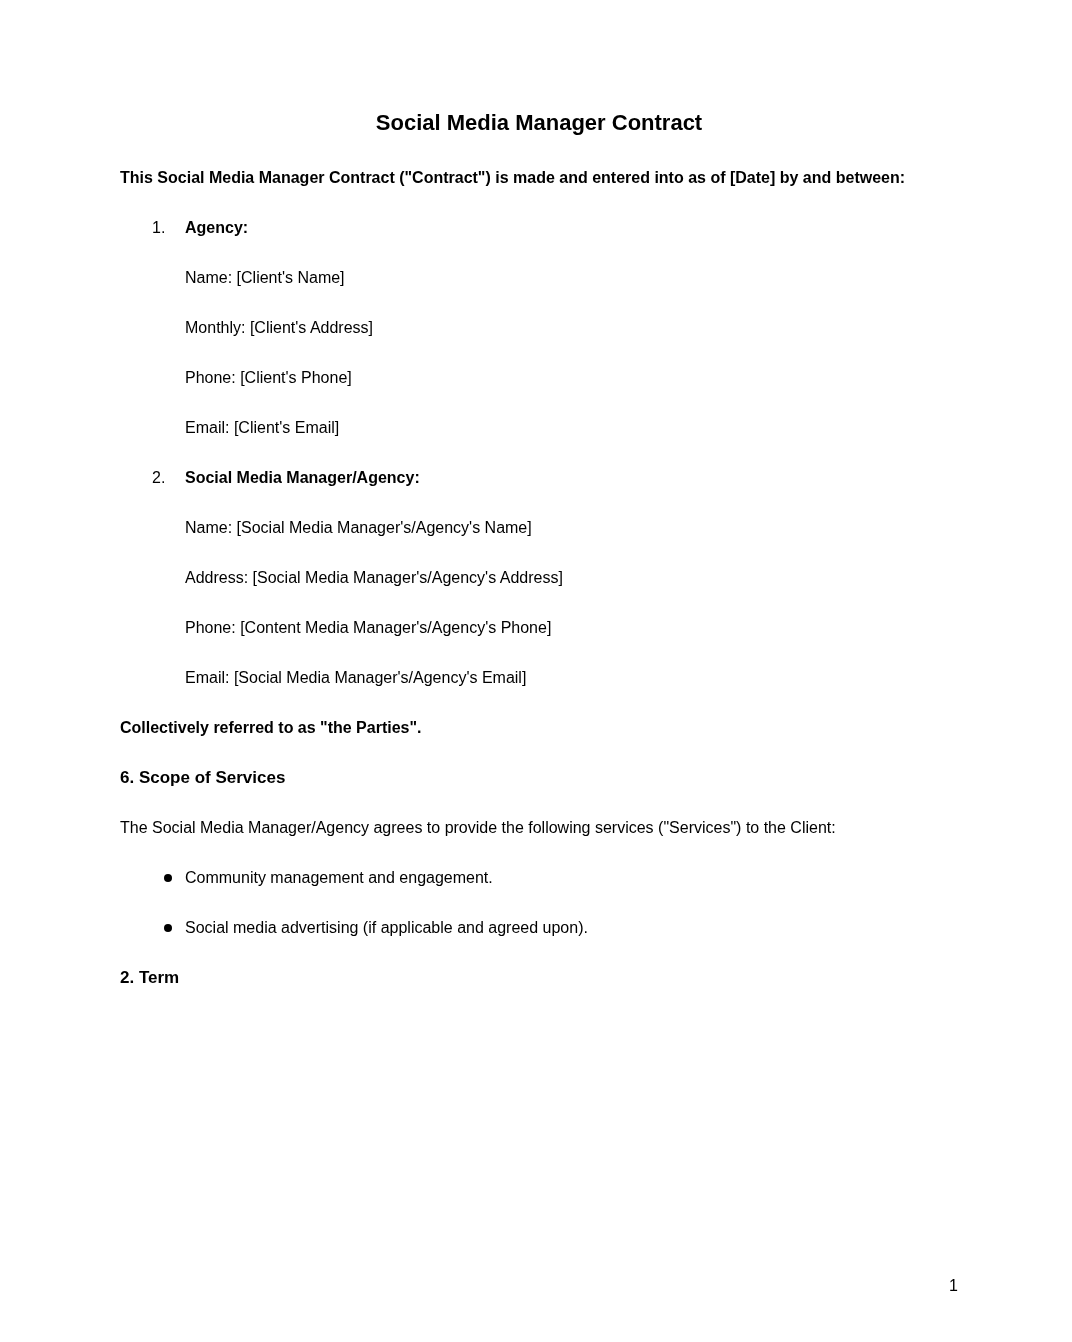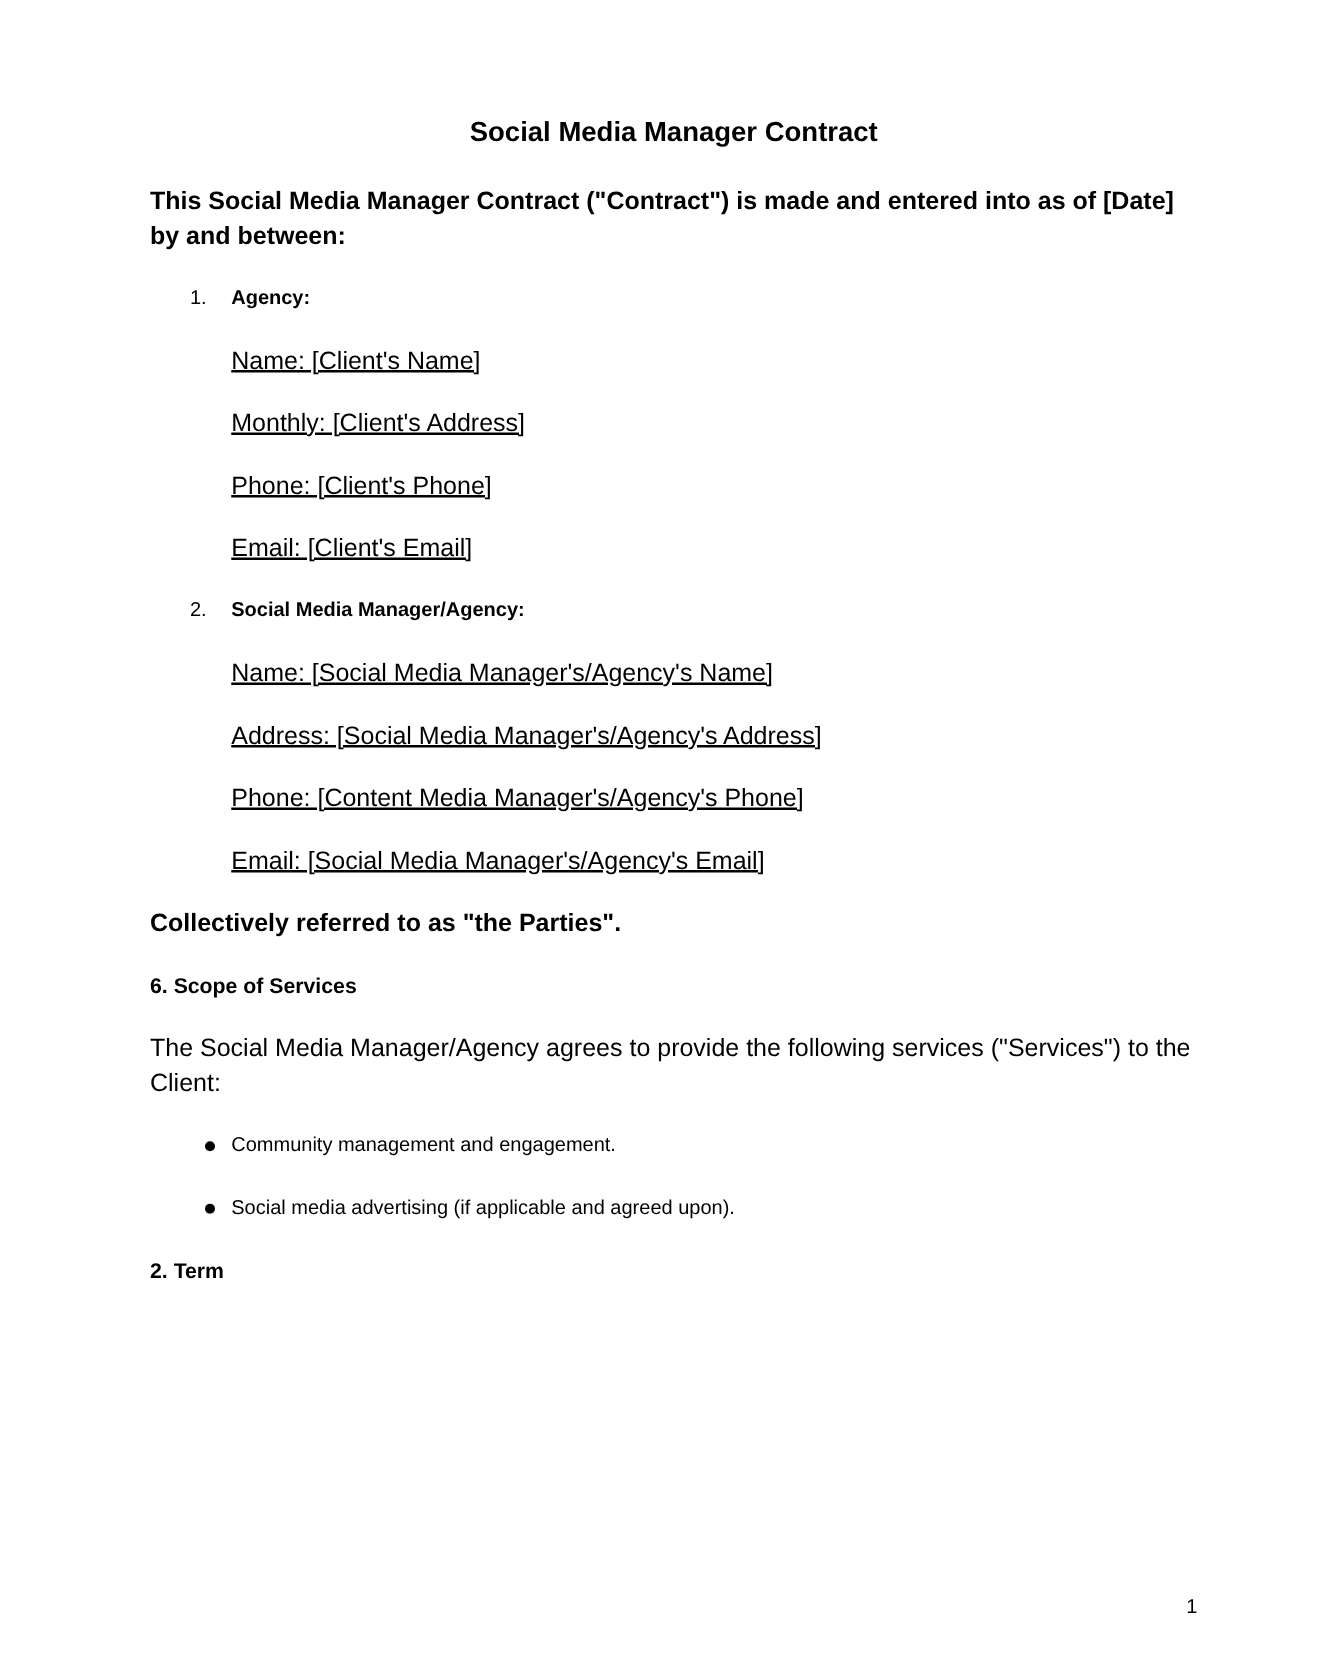--- a/index.html
+++ b/index.html
@@ -12,32 +12,32 @@
     width: 1072px;
     height: 1342px;
     background: #ffffff;
     color: #000000;
     font-family: "Liberation Sans", "DejaVu Sans", sans-serif;
     overflow: hidden;
   }
   .doc-content {
     position: absolute;
     left: 120px;
-    top: 91px;
+    top: 108px;
     width: 838px;
   }
   .doc-title {
     font-size: 22px;
     font-weight: bold;
     line-height: 30px;
     text-align: center;
     margin: 0 0 26px 0;
   }
   .para {
-    font-size: 20px;
+    font-size: 16px;
     line-height: 28px;
     margin: 0 0 22px 0;
   }
   .bold { font-weight: bold; }
   .section-heading {
     font-size: 17px;
     font-weight: bold;
     line-height: 28px;
     margin: 0 0 22px 0;
   }
@@ -59,21 +59,21 @@
     justify-content: center;
   }
   .bullet-dot {
     width: 8px;
     height: 8px;
     border-radius: 50%;
     background: #000000;
     margin-top: 10px;
   }
   .list-text { flex: 1 1 auto; }
-  .indented { margin-left: 65px; text-decoration: underline; }
+  .indented { margin-left: 65px; }
   .page-number {
     position: absolute;
     top: 1272px;
     right: 114px;
     font-size: 16px;
     line-height: 28px;
   }
 </style>
 </head>
 <body>

